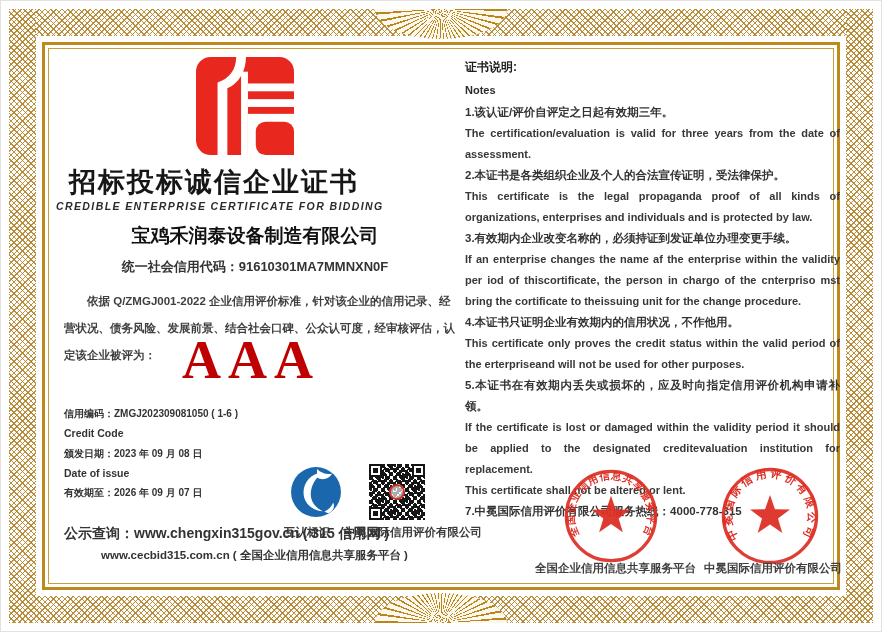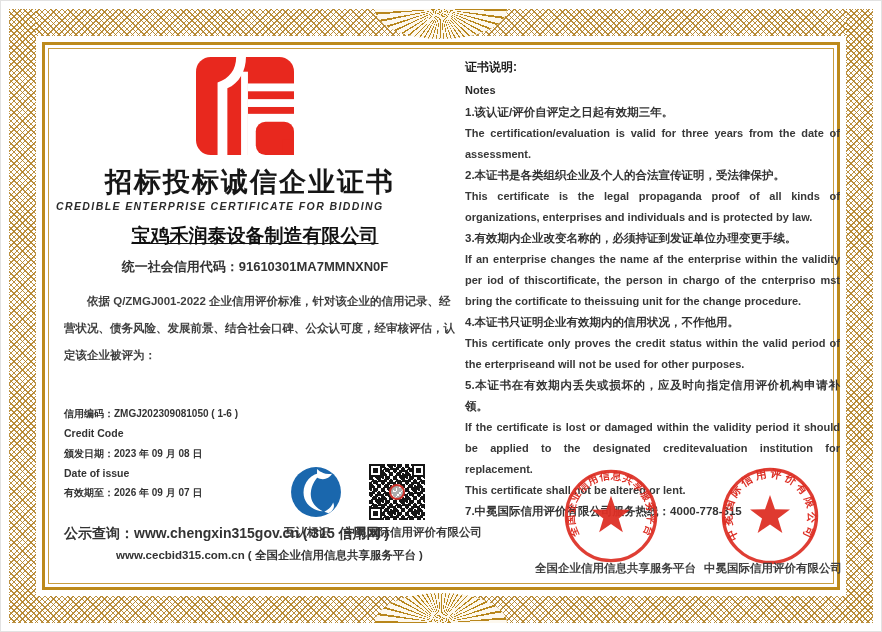--- a/index.html
+++ b/index.html
@@ -25,38 +25,38 @@
   .fan-top { top:8px; border-radius:0 0 66px 66px / 0 0 30px 30px;
     background:repeating-conic-gradient(from 90deg at 50% 0%, #b8861b 0 2deg, #fdf8ee 2deg 7deg); }
   .fan-bottom { bottom:8px; border-radius:66px 66px 0 0 / 30px 30px 0 0;
     background:repeating-conic-gradient(from 270deg at 50% 100%, #b8861b 0 2deg, #fdf8ee 2deg 7deg); }
   .frame-thick { position:absolute; inset:41px; border:3px solid #bd8a1b; pointer-events:none; }
   .frame-thin  { position:absolute; inset:47px; border:1px solid #c89d3f; pointer-events:none; }
 
   
   .abs { position:absolute; margin:0; }
   .logo-box { left:195px; top:56px; width:98px; height:98px; }
-  .title   { left:50px; top:163px; width:398px; text-align:center;
+  .title   { left:68px; top:163px; width:398px; text-align:left;
              font-size:27px; font-weight:700; letter-spacing:2px; color:#161616; }
   .subtitle{ left:55px; top:199px; width:398px; text-align:left;
              font-size:10.5px; font-weight:700; letter-spacing:1.4px; color:#2b2b2b;font-style:italic; }
   .company { left:55px; top:222px; width:398px; text-align:center;
-             font-size:19px; font-weight:700; color:#111;text-decoration:underline; }
+             font-size:19px; font-weight:700; color:#111; }
   .uscc    { left:55px; top:257px; width:398px; text-align:center;
              font-size:13px; font-weight:600; color:#333; }
   .basis   { left:63px; top:287px; width:392px; font-size:11.5px; color:#3f3f3f;
              line-height:27px; text-indent:2em; font-weight:600; }
   .rating  { left:55px; top:328px; width:390px; text-align:center;
              font-family:"Liberation Serif", serif; font-size:54px; font-weight:700;
              letter-spacing:7px; color:#bf0000; }
   .fields  { left:63px; top:403px; width:260px; }
   .fields .f-cn { margin:0; font-size:10px; font-weight:600; color:#333; line-height:20px; }
   .fields .f-en { margin:0; font-size:10.5px; font-weight:700; color:#333; line-height:19.5px; }
   .query1  { left:63px;  top:524px; font-size:14px; font-weight:600; color:#333; }
-  .query2  { left:100px; top:547px; font-size:11.5px; font-weight:600; color:#333;margin-left:15px; }
+  .query2  { left:100px; top:547px; font-size:11.5px; font-weight:600; color:#333; }
   .mutual-logo { left:289px; top:465px; width:52px; height:52px; }
   .qr {
     left:368px; top:463px; width:56px; height:56px; background-color:#fff;
     background-image:
       conic-gradient(#151515 25%, transparent 0 50%, #151515 0 75%, transparent 0),
       conic-gradient(transparent 30%, #151515 0 55%, transparent 0 80%, #151515 0);
     background-size:8px 8px, 6px 6px; box-sizing:border-box;
   }
   .finder { position:absolute; width:13px; height:13px; border:2.5px solid #151515;
             background:#fff; box-sizing:border-box; }
@@ -110,20 +110,21 @@
       <rect x="61" y="66" width="39" height="34" rx="10" fill="#e8281e"></rect>
       <rect x="88" y="84" width="12" height="16" fill="#e8281e"></rect>
     </svg>
   </div>
 
   <h1 class="abs title">招标投标诚信企业证书</h1>
   <p class="abs subtitle">CREDIBLE ENTERPRISE CERTIFICATE FOR BIDDING</p>
   <h2 class="abs company">宝鸡禾润泰设备制造有限公司</h2>
   <p class="abs uscc">统一社会信用代码：91610301MA7MMNXN0F</p>
   <p class="abs basis">依据 Q/ZMGJ001-2022 企业信用评价标准，针对该企业的信用记录、经营状况、债务风险、发展前景、结合社会口碑、公众认可度，经审核评估，认定该企业被评为：</p>
+  <div class="abs rating">AAA</div>
 
   <div class="abs fields">
     <p class="f-cn">信用编码：ZMGJ202309081050 ( 1-6 )</p>
     <p class="f-en">Credit Code</p>
     <p class="f-cn">颁发日期：2023 年 09 月 08 日</p>
     <p class="f-en">Date of issue</p>
     <p class="f-cn">有效期至：2026 年 09 月 07 日</p>
   </div>
 
   <div class="abs mutual-logo">

